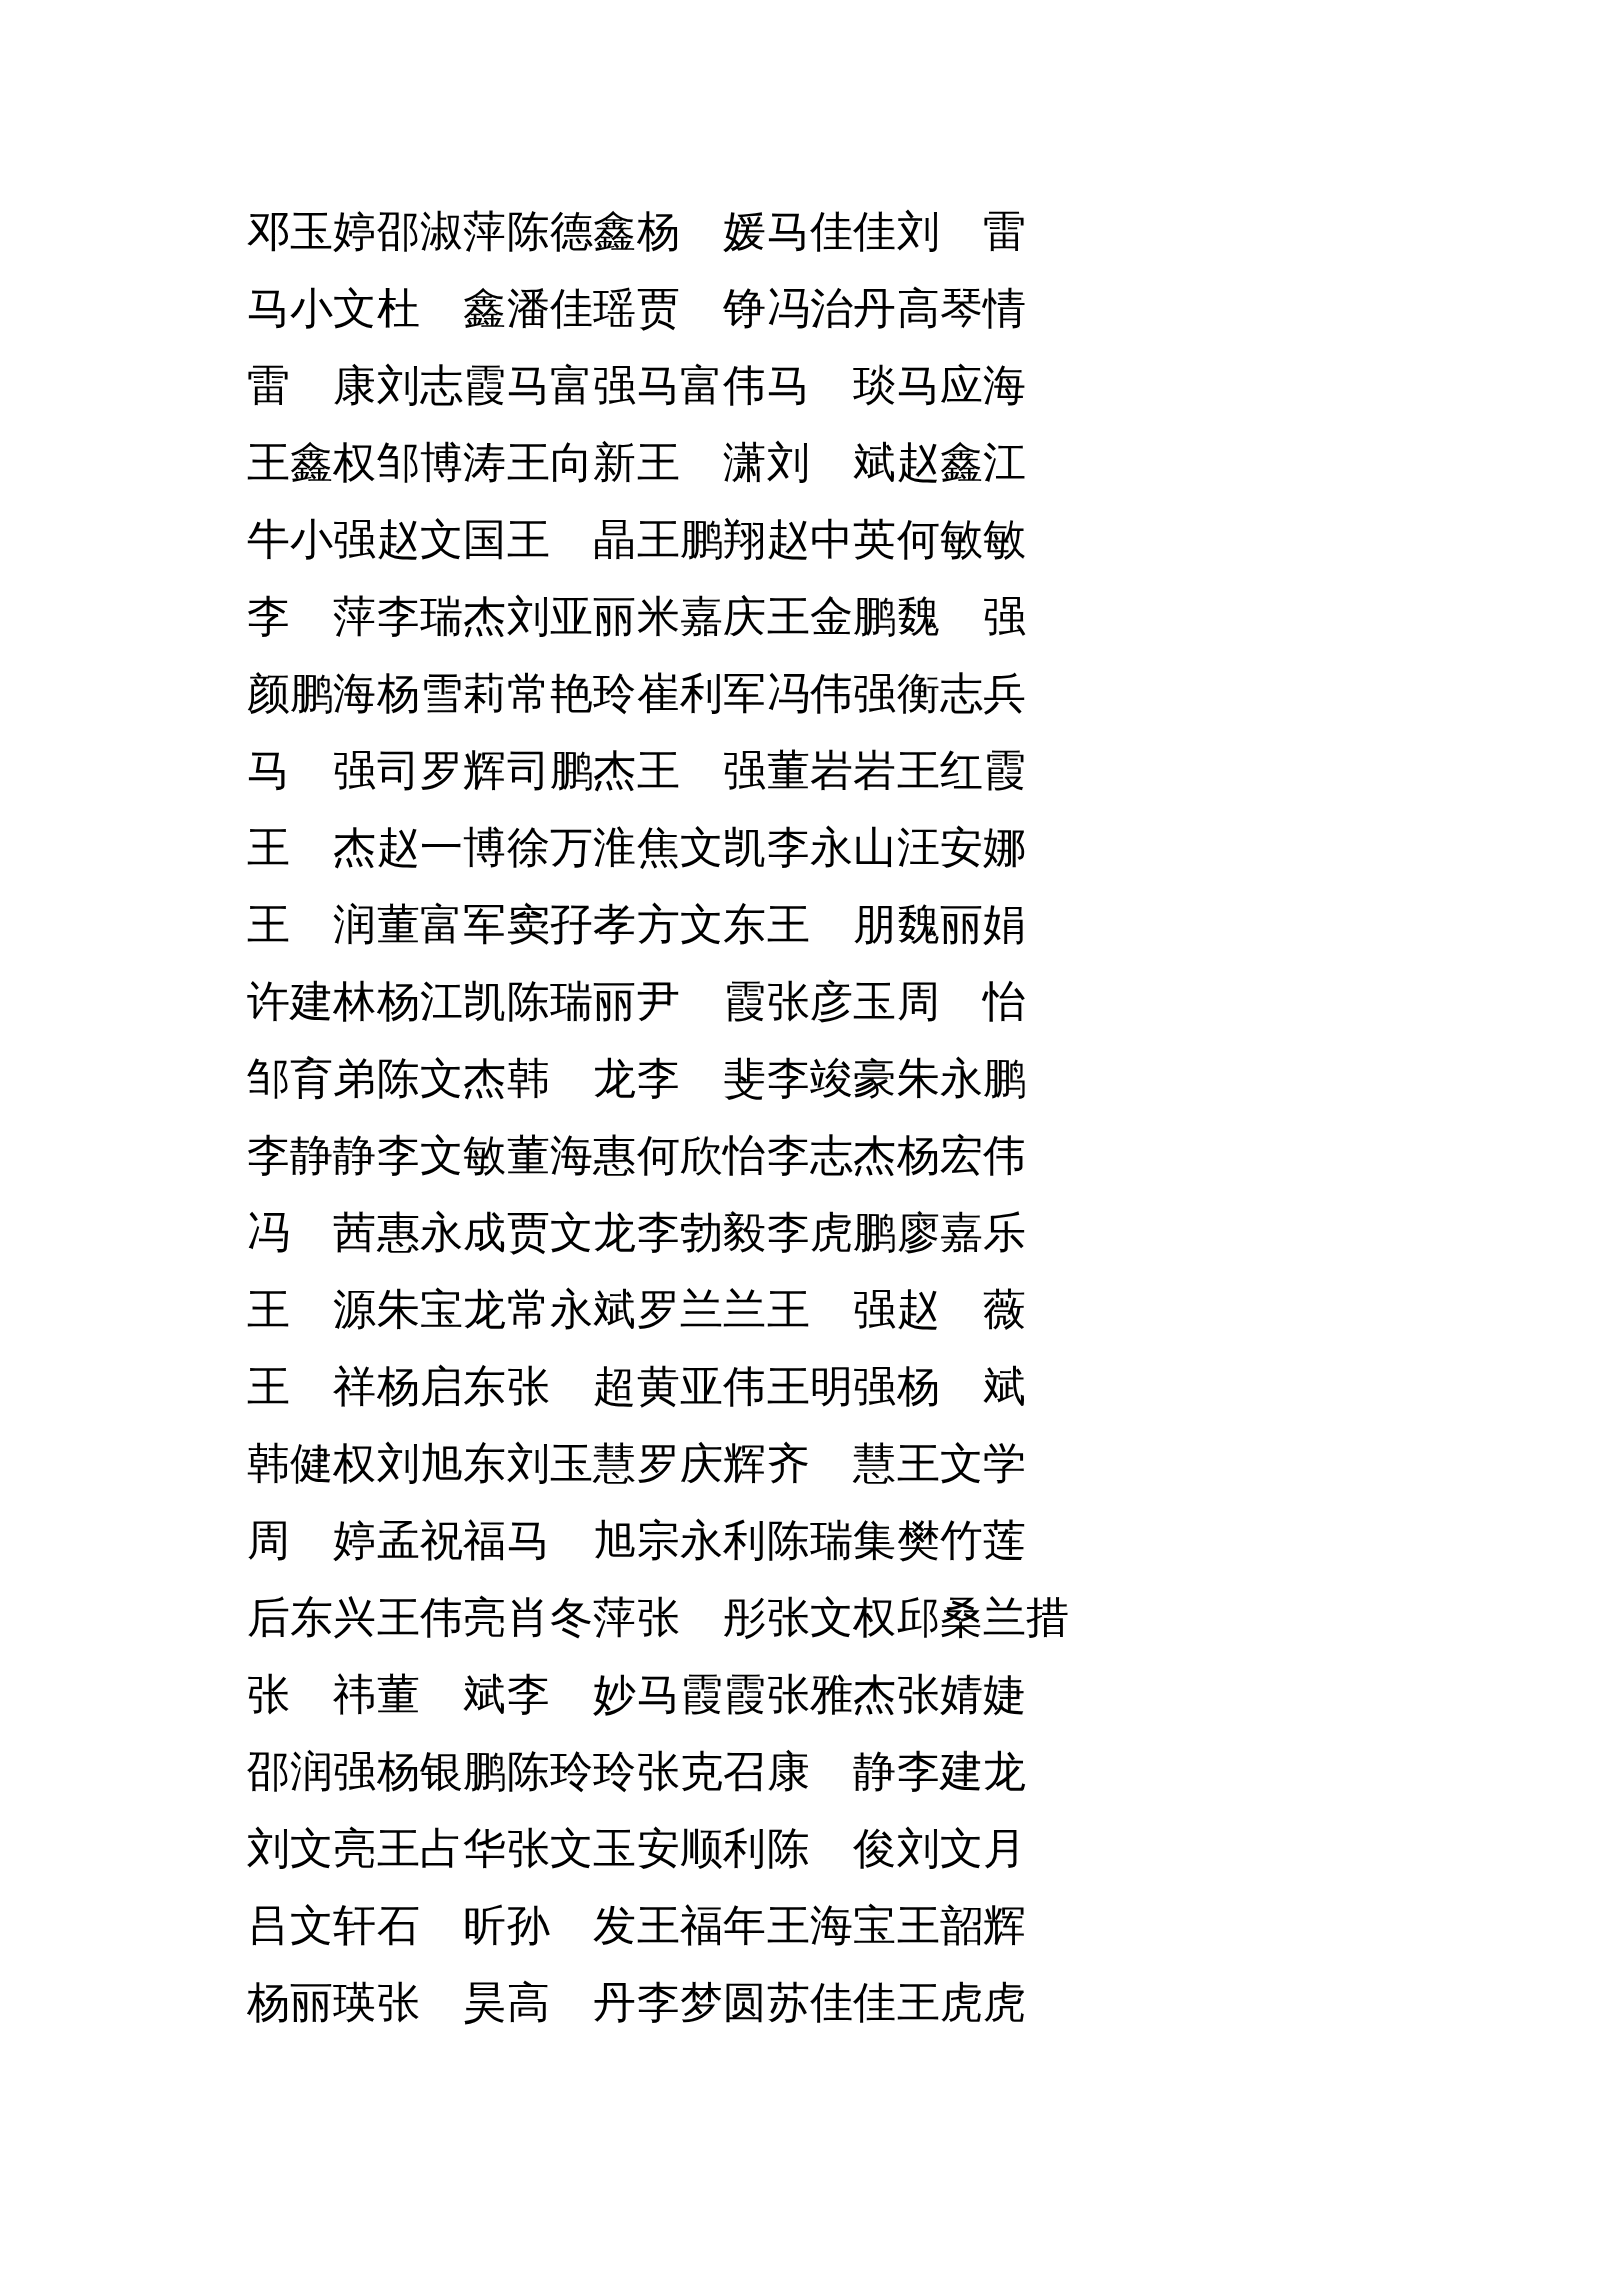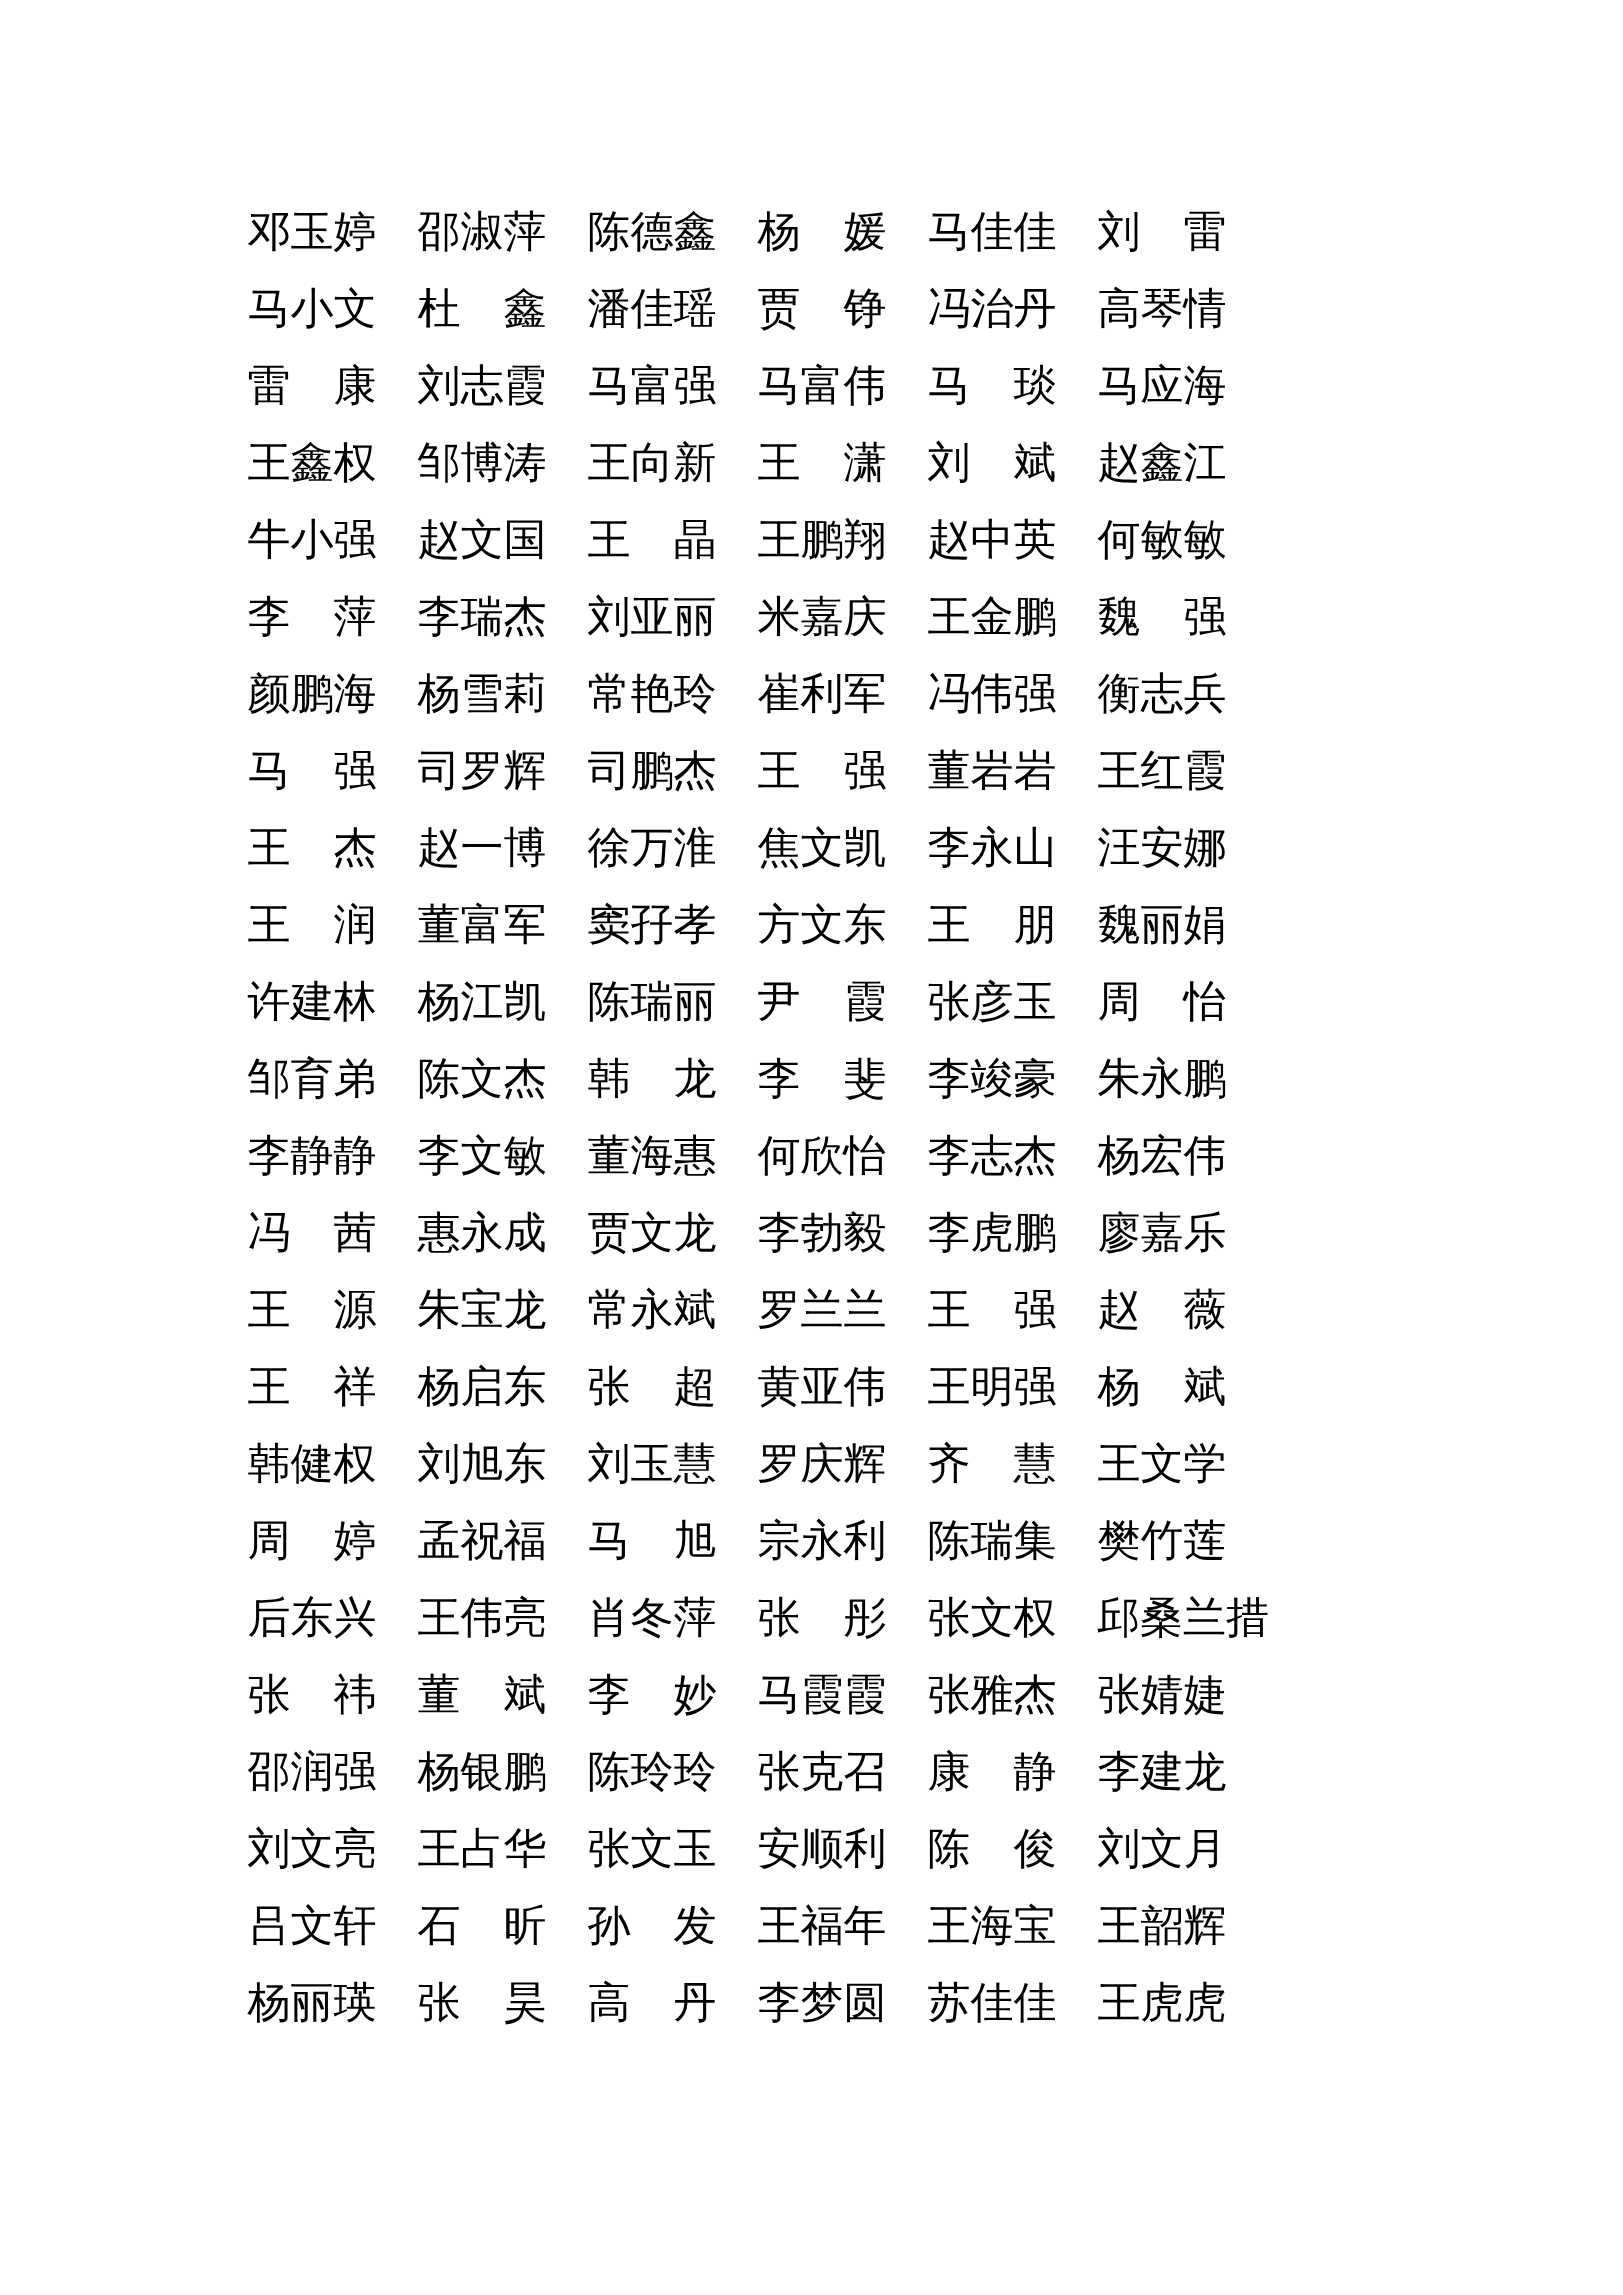--- a/index.html
+++ b/index.html
@@ -14,23 +14,21 @@
     height: 2295px;
     background: #ffffff;
     overflow: hidden;
   }
   .name-grid {
     position: absolute;
     left: 247px;
     top: 193px;
     display: grid;
     grid-template-columns: repeat(6, 130px);
-    column-gap: 40px;
     grid-auto-rows: 77px;
-    text-align: center;
   }
   .name-cell {
     font-family: "Liberation Serif", "DejaVu Serif", serif;
     font-size: 43px;
     line-height: 77px;
     color: #000000;
     white-space: pre;
     letter-spacing: 0;
     overflow: visible;
   }

